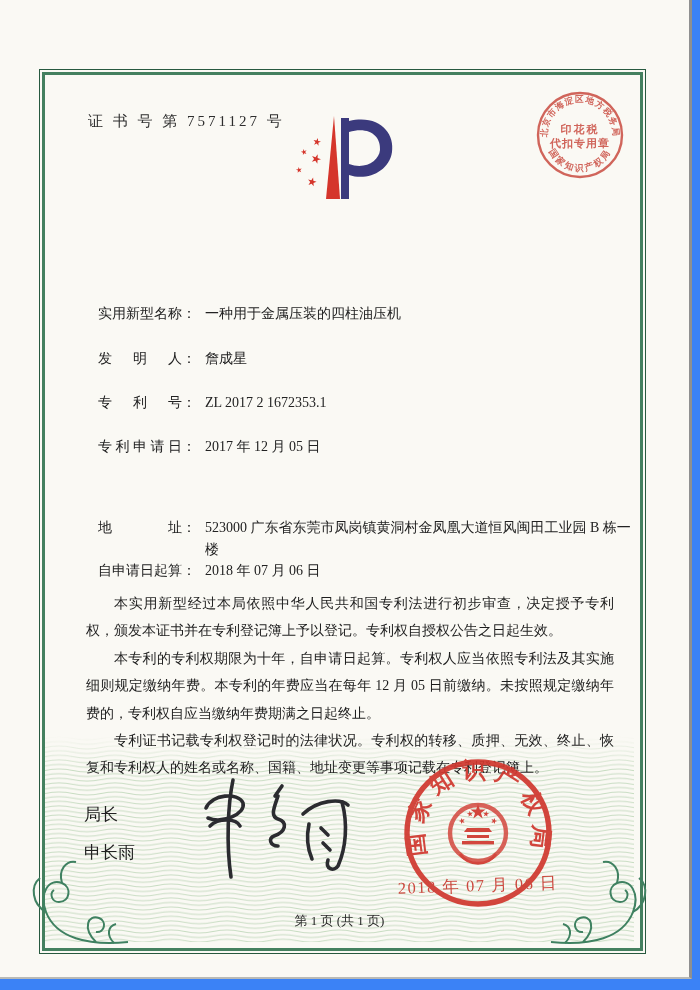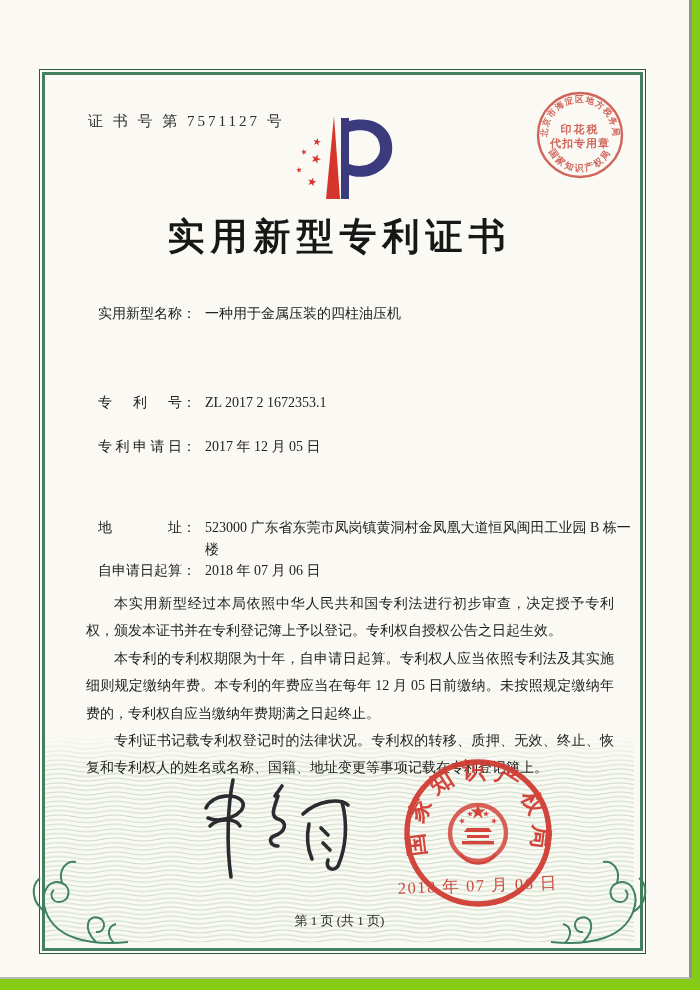--- a/index.html
+++ b/index.html
@@ -1,18 +1,18 @@
 <!DOCTYPE html>
 <html><head>
 <meta charset="utf-8">
 <style>
   html,body{margin:0;padding:0;}
   body{width:700px;height:990px;background:#ffffff;position:relative;
        font-family:"Liberation Serif","DejaVu Serif",serif;color:#1f1f1f;}
-  .stage{position:absolute;left:0;top:0;width:700px;height:990px;overflow:hidden;background:#84cc16;}
+  .stage{position:absolute;left:0;top:0;width:700px;height:990px;overflow:hidden;background:#3b82f6;}
   .paper{position:absolute;left:0;top:0;width:689px;height:977px;background:#faf9f4;
          border-right:3px solid #8f9090;border-bottom:2px solid #b9bab6;}
   .frame{position:absolute;left:42px;top:72px;width:595px;height:873px;
          border:3px solid #44805f;outline:1px solid #27593f;outline-offset:2px;}
   .certnum{position:absolute;left:88px;top:112px;font-size:15px;letter-spacing:3px;color:#2d2d2d;}
   .title{position:absolute;left:42px;top:212px;width:595px;text-align:center;
          font-size:37px;font-weight:bold;letter-spacing:6px;color:#171717;}
   .frow{position:absolute;left:86px;font-size:14px;line-height:22px;color:#222;}
   .flabel{display:inline-block;width:84px;text-align:justify;text-align-last:justify;vertical-align:top;margin-left:12px;}
   .fcolon{vertical-align:top;}
@@ -89,44 +89,50 @@
     <text font-size="8.6" fill="#c8453a" font-weight="bold" letter-spacing="1.2">
       <textPath href="#taxtop" startOffset="50%" text-anchor="middle">北京市海淀区地方税务局</textPath>
     </text>
     <text font-size="9" fill="#c8453a" font-weight="bold" letter-spacing="2">
       <textPath href="#taxbot" startOffset="50%" text-anchor="middle">国家知识产权局</textPath>
     </text>
     <text x="46" y="44" text-anchor="middle" font-size="11" font-weight="bold" fill="#c8453a" letter-spacing="2">印花税</text>
     <text x="46" y="58" text-anchor="middle" font-size="11" font-weight="bold" fill="#c8453a" letter-spacing="1">代扣专用章</text>
   </svg>
 
-  <div class="title">实用新型专利证书</div>
 
   <div class="frow" style="top:303px;">
     <span class="flabel">实用新型名称</span><span class="fcolon">：</span><span class="fvalue">一种用于金属压装的四柱油压机</span>
+  </div>
+  <div class="frow" style="top:348px;">
+    <span class="flabel">发明人</span><span class="fcolon">：</span><span class="fvalue">詹成星</span>
   </div>
   <div class="frow" style="top:392px;">
     <span class="flabel">专利号</span><span class="fcolon">：</span><span class="fvalue">ZL 2017 2 1672353.1</span>
   </div>
   <div class="frow" style="top:436px;">
     <span class="flabel">专利申请日</span><span class="fcolon">：</span><span class="fvalue">2017 年 12 月 05 日</span>
   </div>
   <div class="frow" style="top:517px;">
     <span class="flabel">地址</span><span class="fcolon">：</span><span class="fvalue addr">523000 广东省东莞市凤岗镇黄洞村金凤凰大道恒风闽田工业园 B 栋一楼</span>
   </div>
   <div class="frow" style="top:560px;">
     <span class="flabel">自申请日起算</span><span class="fcolon">：</span><span class="fvalue">2018 年 07 月 06 日</span>
   </div>
 
   <div class="paras">
     <p>本实用新型经过本局依照中华人民共和国专利法进行初步审查，决定授予专利权，颁发本证书并在专利登记簿上予以登记。专利权自授权公告之日起生效。</p>
     <p>本专利的专利权期限为十年，自申请日起算。专利权人应当依照专利法及其实施细则规定缴纳年费。本专利的年费应当在每年 12 月 05 日前缴纳。未按照规定缴纳年费的，专利权自应当缴纳年费期满之日起终止。</p>
     <p>专利证书记载专利权登记时的法律状况。专利权的转移、质押、无效、终止、恢复和专利权人的姓名或名称、国籍、地址变更等事项记载在专利登记簿上。</p>
   </div>
 
+  <div class="signer">
+    <div>局长</div>
+    <div>申长雨</div>
+  </div>
 
   <svg class="abs" style="left:178px;top:772px;" width="180" height="115" viewBox="0 0 180 115">
     <g fill="none" stroke="#2b2b30" stroke-width="3.6" stroke-linecap="round">
       <path d="M55,8 C50,32 48,72 53,105"></path>
       <path d="M28,36 C34,22 60,20 65,31 C68,42 44,52 30,46"></path>
       <path d="M32,54 C40,46 58,46 62,54"></path>
       <path d="M104,14 L97,24"></path>
       <path d="M100,24 C96,36 92,44 100,47 C110,50 108,60 96,64 C90,66 92,74 100,74"></path>
       <path d="M125,42 C140,28 162,26 170,33"></path>
       <path d="M164,30 C170,52 168,76 160,94 C156,100 147,97 150,88"></path>

